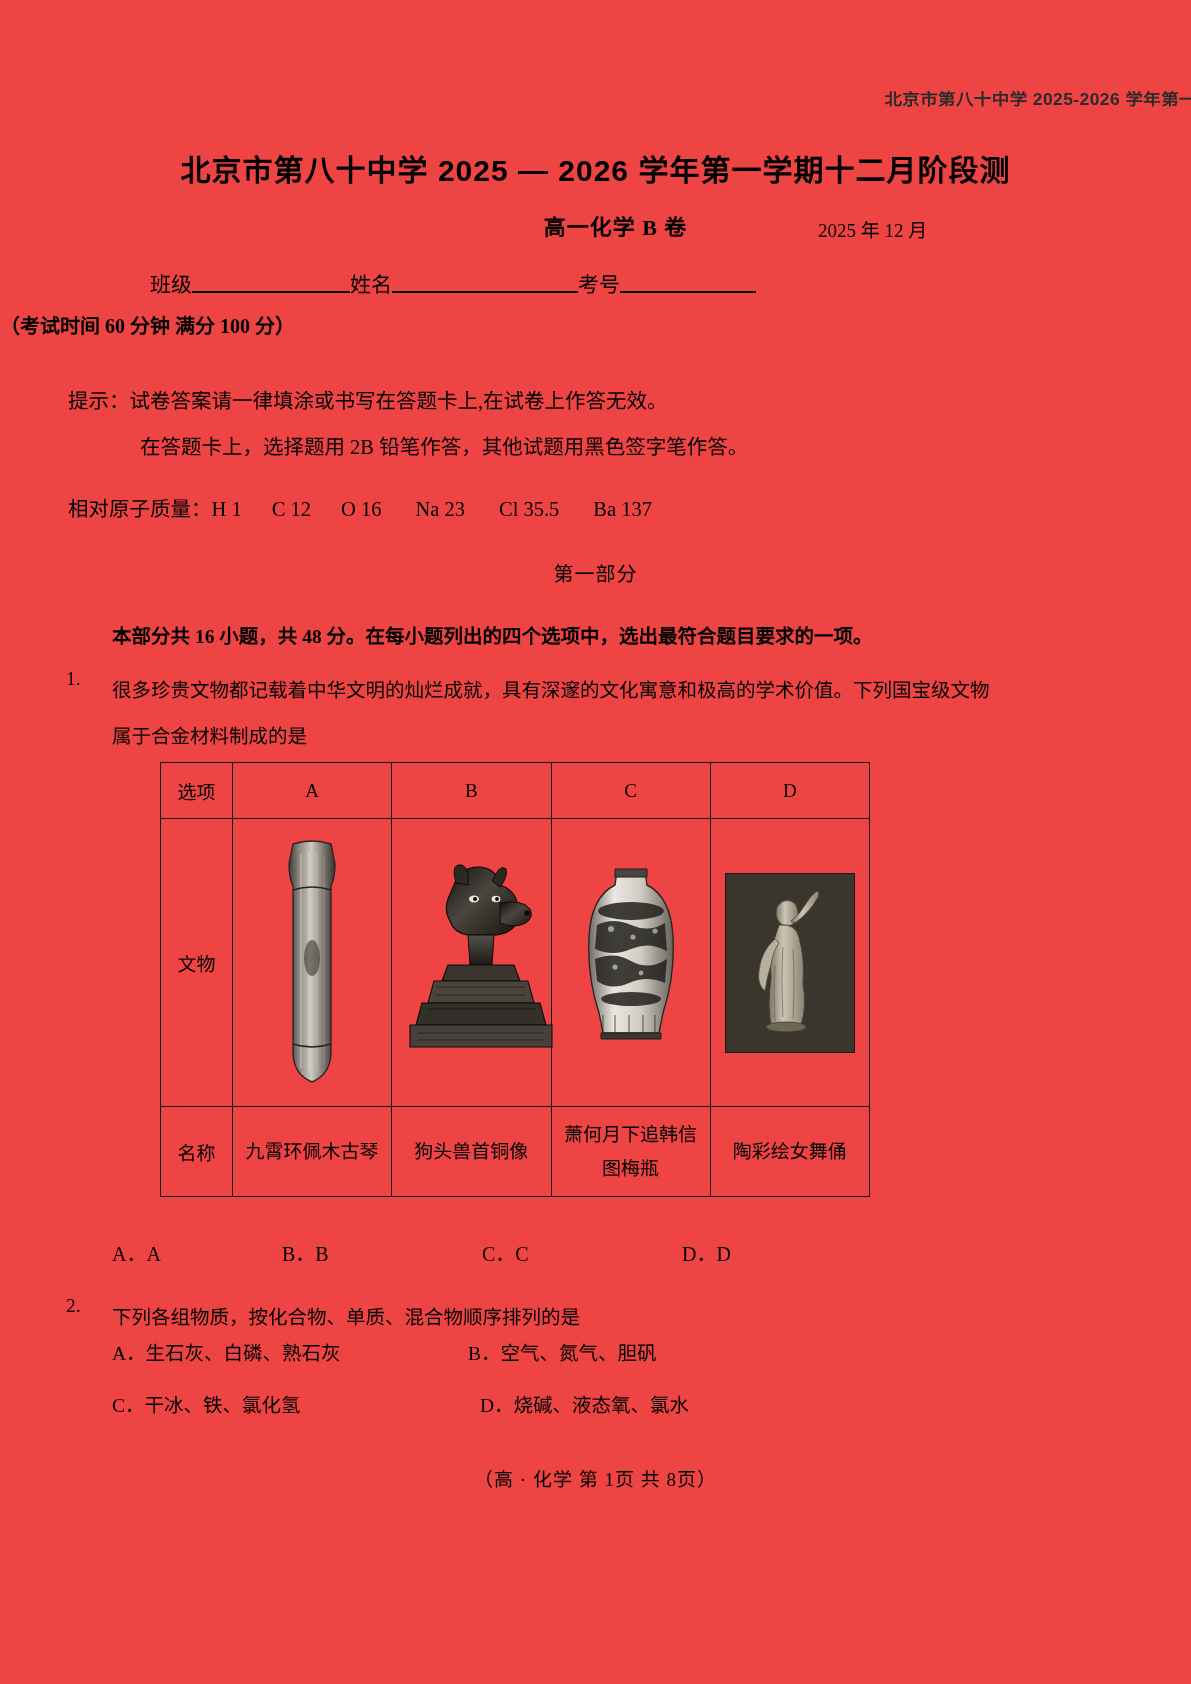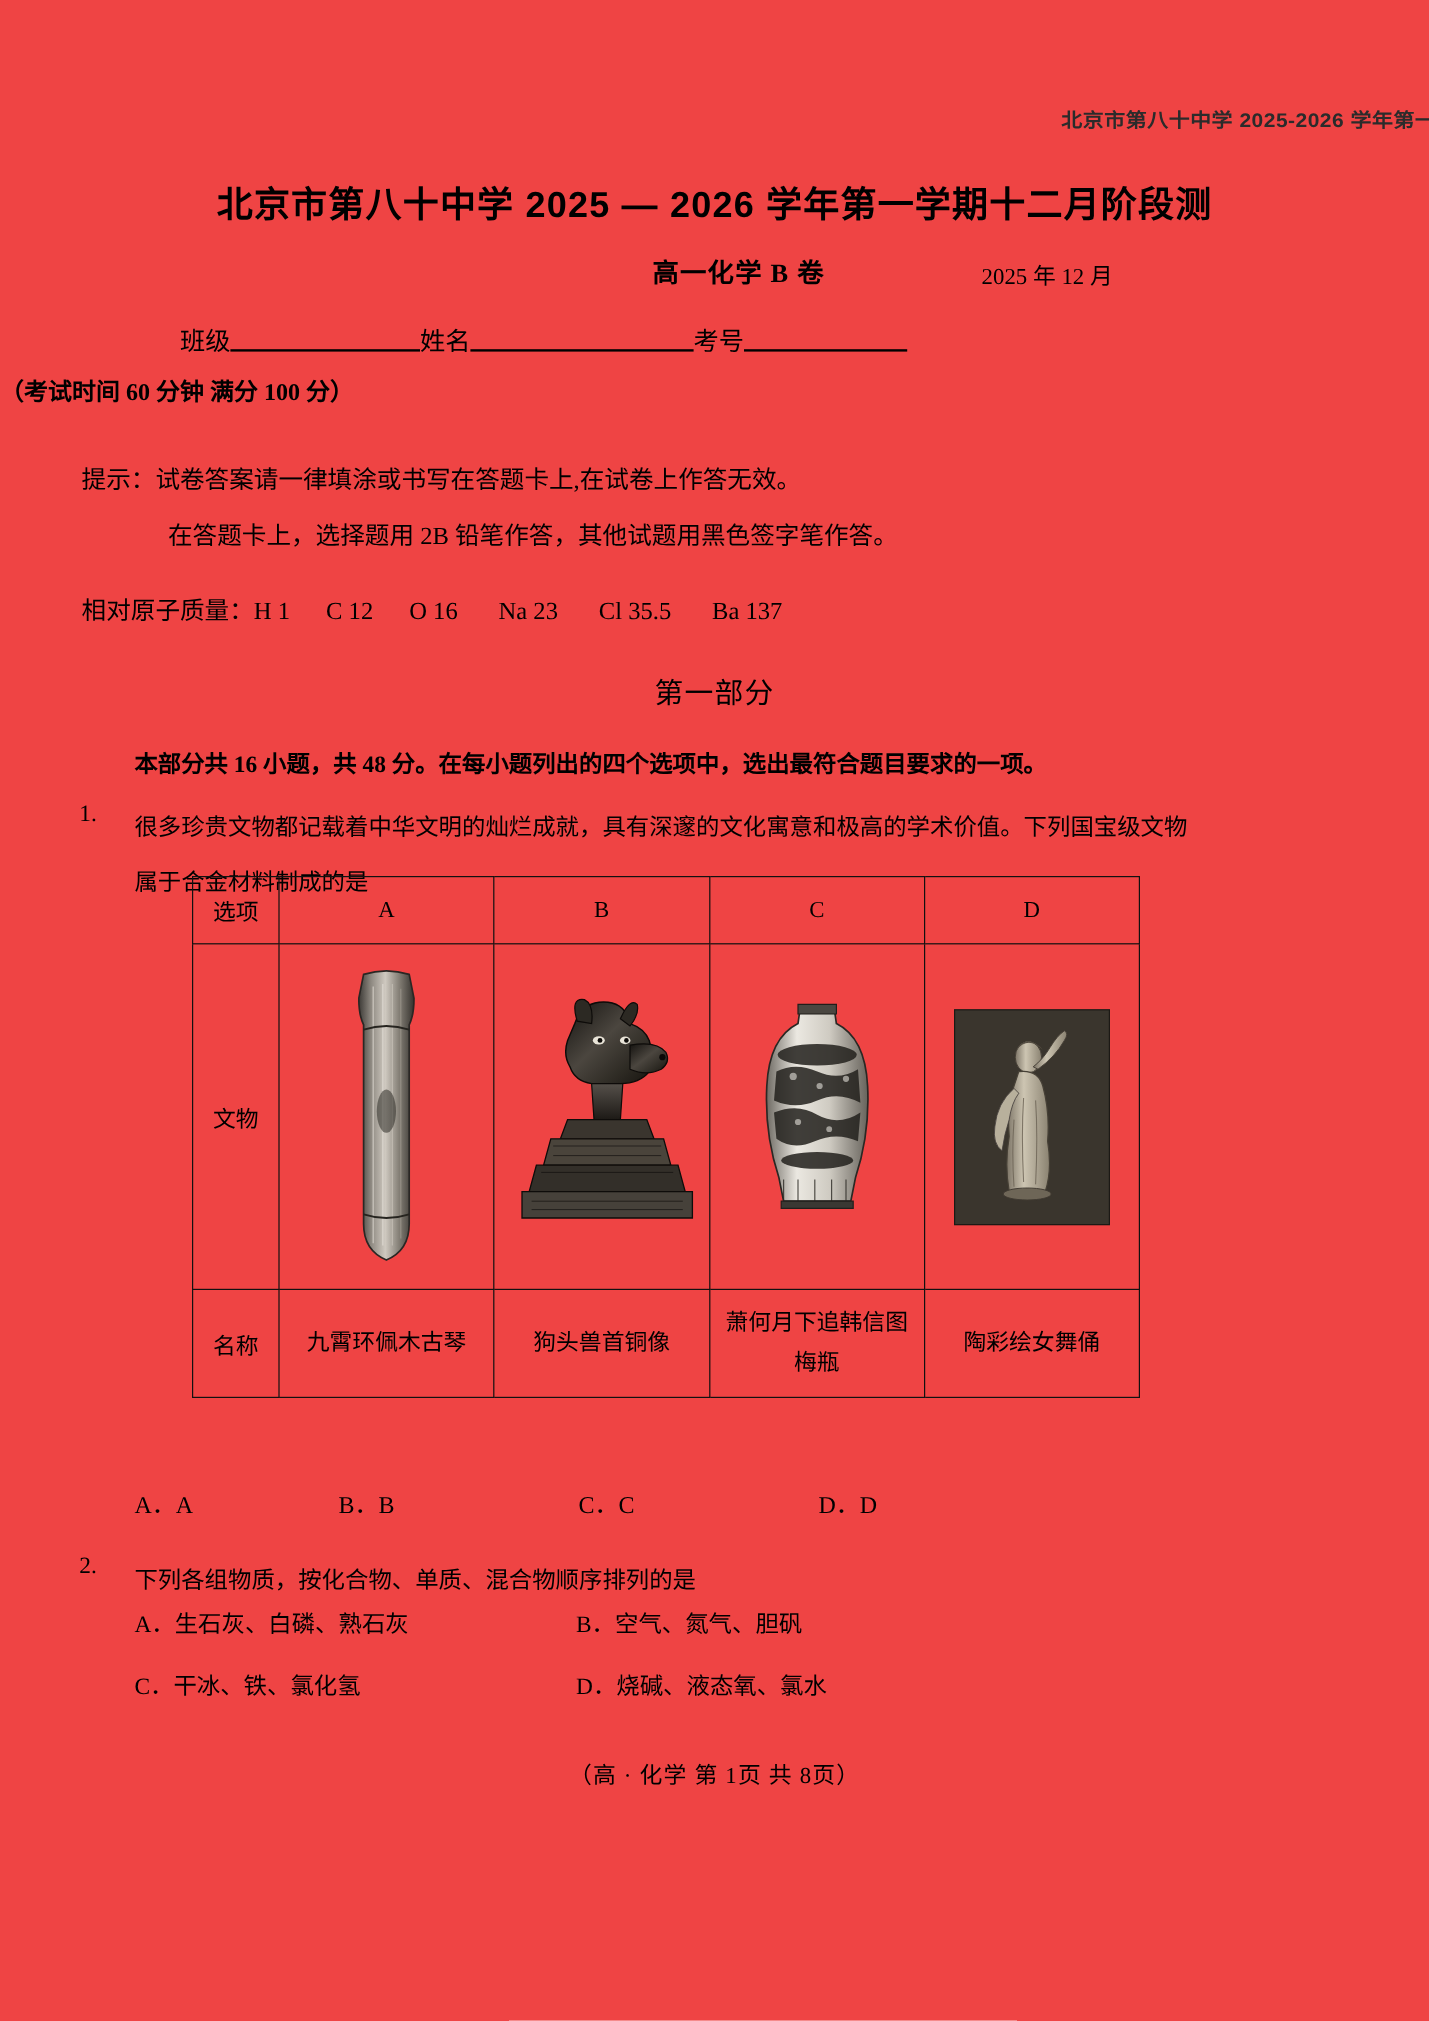--- a/index.html
+++ b/index.html
@@ -135,21 +135,21 @@
   .am-gap-1 { width: 30px; display: inline-block; }
   .am-gap-2 { width: 34px; display: inline-block; }
 
   
   .part-heading {
     position: absolute;
     top: 558px;
     left: 0;
     width: 1191px;
     text-align: center;
-    font-size: 24px;
+    font-size: 20px;
     letter-spacing: 1px;
   }
   .part-instruction {
     position: absolute;
     top: 620px;
     left: 112px;
     width: 1000px;
     font-size: 19.5px;
     font-weight: 700;
     white-space: nowrap;
@@ -173,23 +173,23 @@
     font-size: 19.5px;
     line-height: 46px;
   }
 
   #question-1 { top: 668px; }
   #question-2 { top: 1295px; }
 
   
   .artifact-table {
     position: absolute;
-    top: 730px;
+    top: 762px;
     left: 160px;
-    width: 790px;
+    width: 710px;
     border-collapse: collapse;
     table-layout: fixed;
   }
   .artifact-table td {
     border: 1.4px solid #111;
     text-align: center;
     vertical-align: middle;
     font-size: 19px;
     padding: 6px 8px;
   }
@@ -230,21 +230,21 @@
     top: 1337px;
     left: 112px;
     width: 1000px;
     font-size: 19.5px;
   }
   .q2-opt {
     position: absolute;
     white-space: nowrap;
   }
   .q2-opt-a { left: 0px;   top: 0px; }
-  .q2-opt-b { left: 368px; top: 0px; }
+  .q2-opt-b { left: 356px; top: 0px; }
   .q2-opt-c { left: 0px;   top: 52px; }
   .q2-opt-d { left: 368px; top: 52px; }
 
   
   .page-footer {
     position: absolute;
     top: 1464px;
     left: 0;
     width: 1191px;
     text-align: center;

